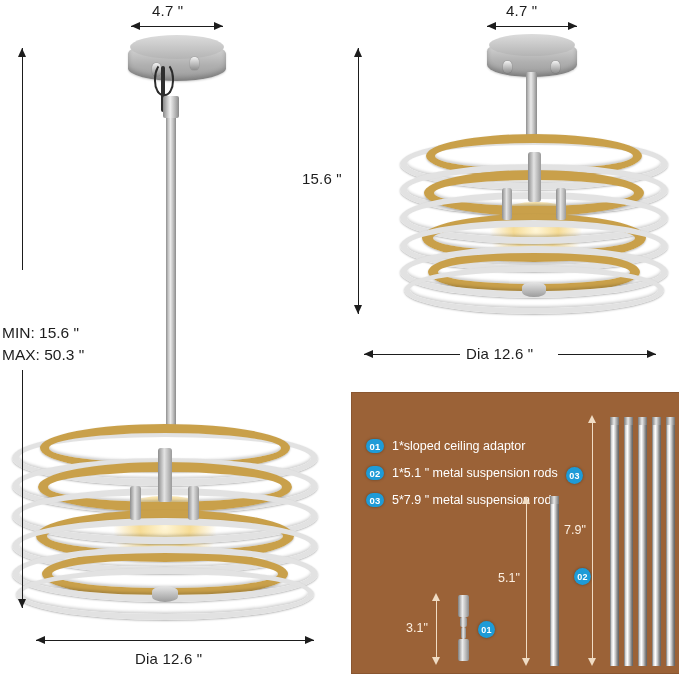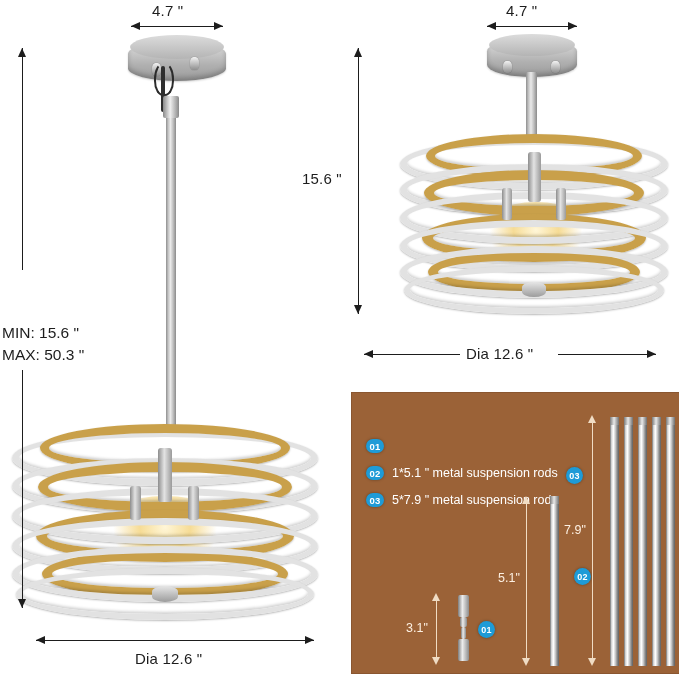--- a/index.html
+++ b/index.html
@@ -187,20 +187,21 @@
     <div class="hline" style="width:98px;"></div>
     <div class="arrow ar-right"></div>
   </div>
 </div>
 
 <div id="accessory-panel">
 
   <div class="abs" style="left:14px;top:46px;">
     <div class="legend-row">
       <span class="badge">01</span>
+      <span class="legend-label">1*sloped ceiling adaptor</span>
     </div>
     <div class="legend-row">
       <span class="badge">02</span>
       <span class="legend-label">1*5.1 "  metal suspension rods</span>
     </div>
     <div class="legend-row">
       <span class="badge">03</span>
       <span class="legend-label">5*7.9 "  metal suspension rods</span>
     </div>
   </div>

